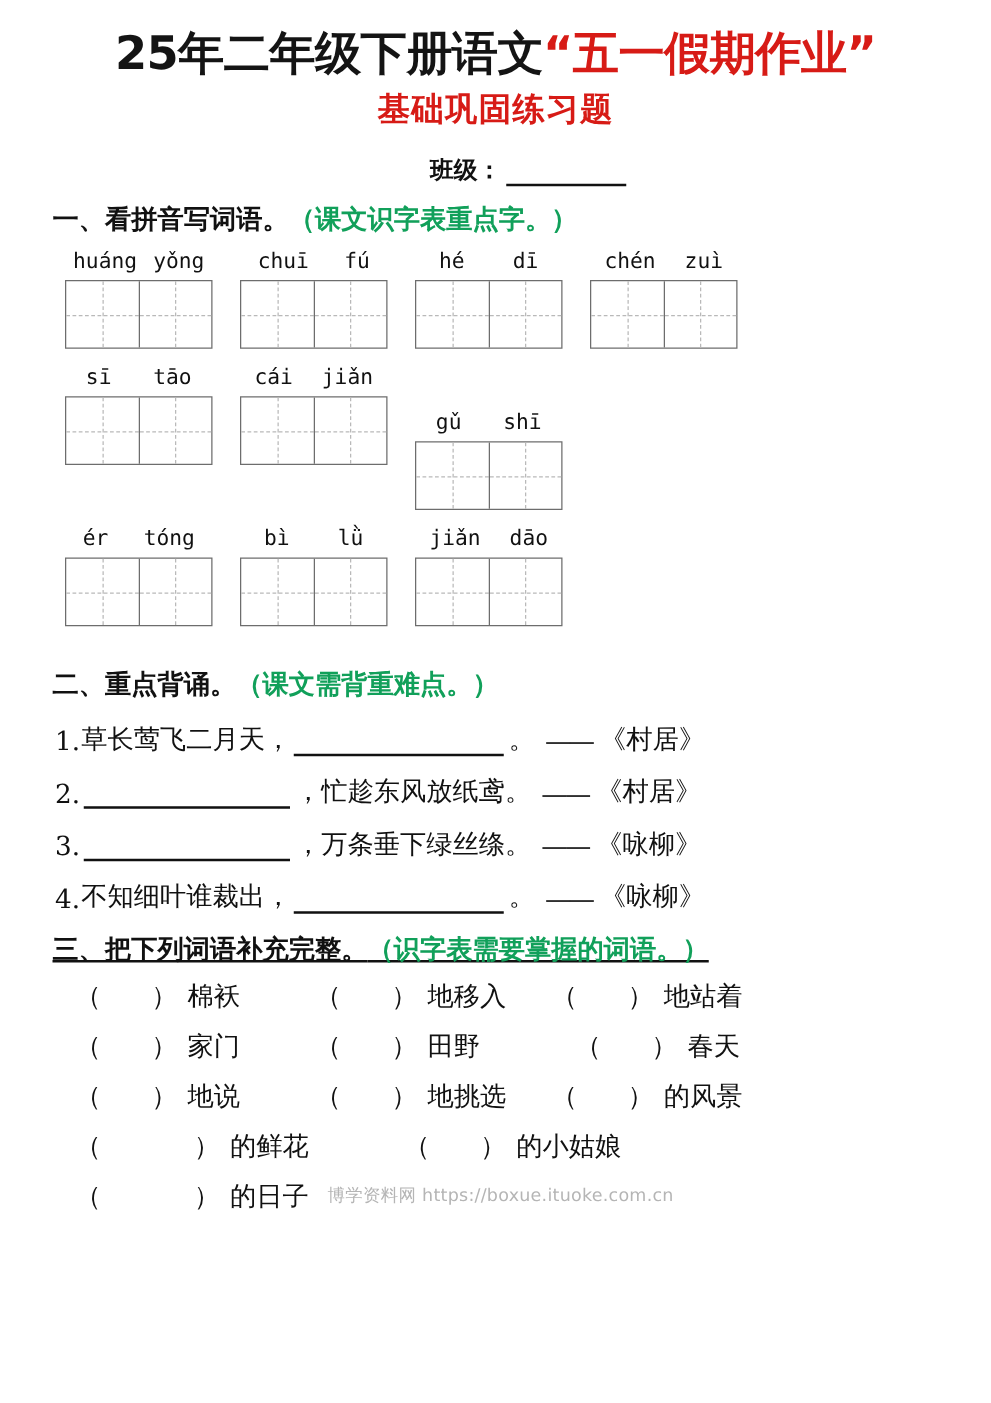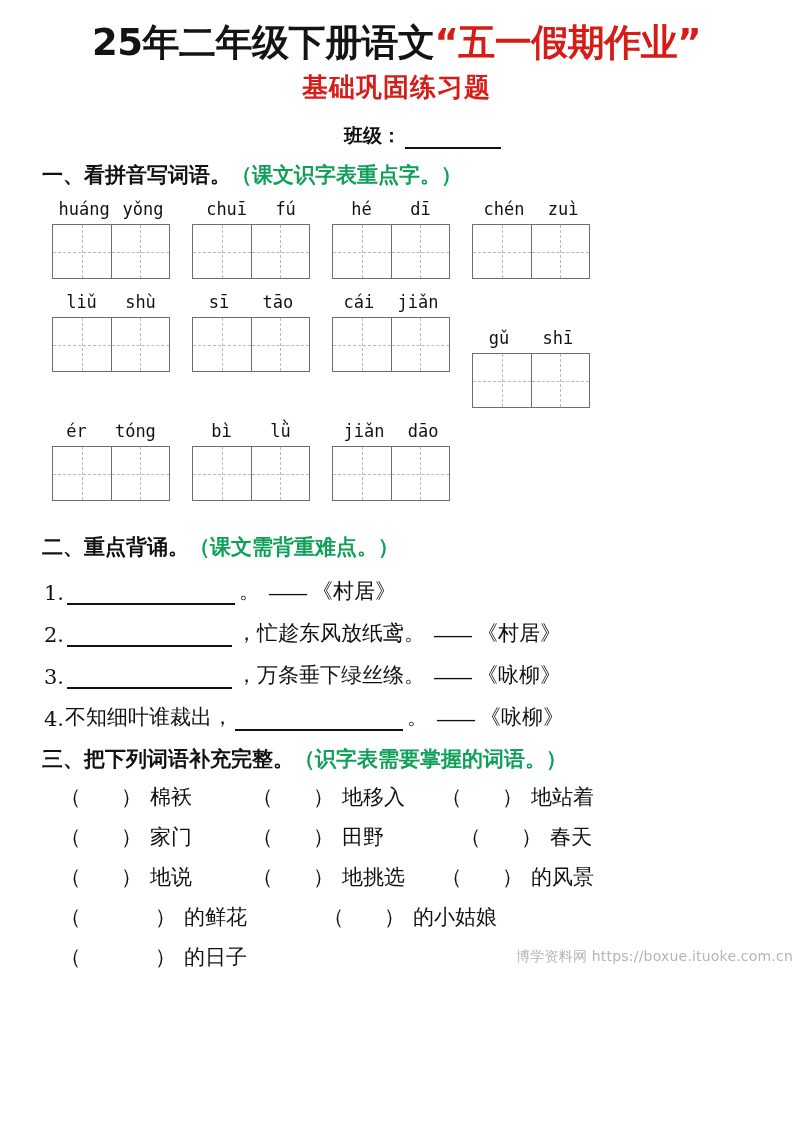--- a/index.html
+++ b/index.html
@@ -200,21 +200,21 @@
   .w-gap-a { width: 60px; }
   .w-gap-b { width: 36px; }
   .w-gap-c { width: 76px; }
 
   
   .footer {
     position: absolute;
     left: 8px;
     right: 0;
     bottom: 24px;
-    text-align: right;
+    text-align: center;
     font-family: "DejaVu Sans", sans-serif;
     font-size: 14px;
     color: #b5b5b5;
     letter-spacing: 0.2px;
   }
 </style>
 </head>
 <body>
 
 <div class="page">
@@ -280,30 +280,20 @@
         <div class="tianzi">
           <div class="cell"></div>
           <div class="cell"></div>
         </div>
       </div>
     </div>
 
     <div class="pinyin-row">
       <div class="pinyin-item">
         <div class="pinyin-text">
-          <span>liǔ</span>
-            <span>shù</span>
-        </div>
-        <div class="tianzi">
-          <div class="cell"></div>
-          <div class="cell"></div>
-        </div>
-      </div>
-      <div class="pinyin-item">
-        <div class="pinyin-text">
           <span>sī</span>
             <span>tāo</span>
         </div>
         <div class="tianzi">
           <div class="cell"></div>
           <div class="cell"></div>
         </div>
       </div>
       <div class="pinyin-item">
         <div class="pinyin-text">
@@ -363,20 +353,21 @@
   </div>
 
   <div class="section-head" style="margin-top:32px;">
     <span>二、重点背诵。</span><span class="note">（课文需背重难点。）</span>
   </div>
 
   <div class="recite-section" style="margin-top:16px;">
 
     <div class="recite-line">
       <span class="recite-num">1.</span>
+      <span>草长莺飞二月天，</span>
       <span class="recite-blank w-long"></span>
       <span class="recite-tail">。</span>
       <span class="recite-dash">——</span>
       <span>《村居》</span>
     </div>
 
     <div class="recite-line">
       <span class="recite-num">2.</span>
       <span class="recite-blank w-lead"></span>
       <span class="recite-tail">，忙趁东风放纸鸢。</span>
@@ -396,21 +387,21 @@
       <span class="recite-num">4.</span>
       <span>不知细叶谁裁出，</span>
       <span class="recite-blank w-long"></span>
       <span class="recite-tail">。</span>
       <span class="recite-dash">——</span>
       <span>《咏柳》</span>
     </div>
 
   </div>
 
-  <div class="section-head" style="">
+  <div class="section-head" style="text-decoration:underline;">
     <span>三、把下列词语补充完整。</span><span class="note">（识字表需要掌握的词语。）</span>
   </div>
 
   <div class="words-section" style="margin-top:10px;">
 
     <div class="words-row">
       <div class="word-item">
         <span class="word-paren"><span>（</span><span class="gap-sm"></span><span>）</span></span>
         <span class="word-label">棉袄</span>
       </div>

